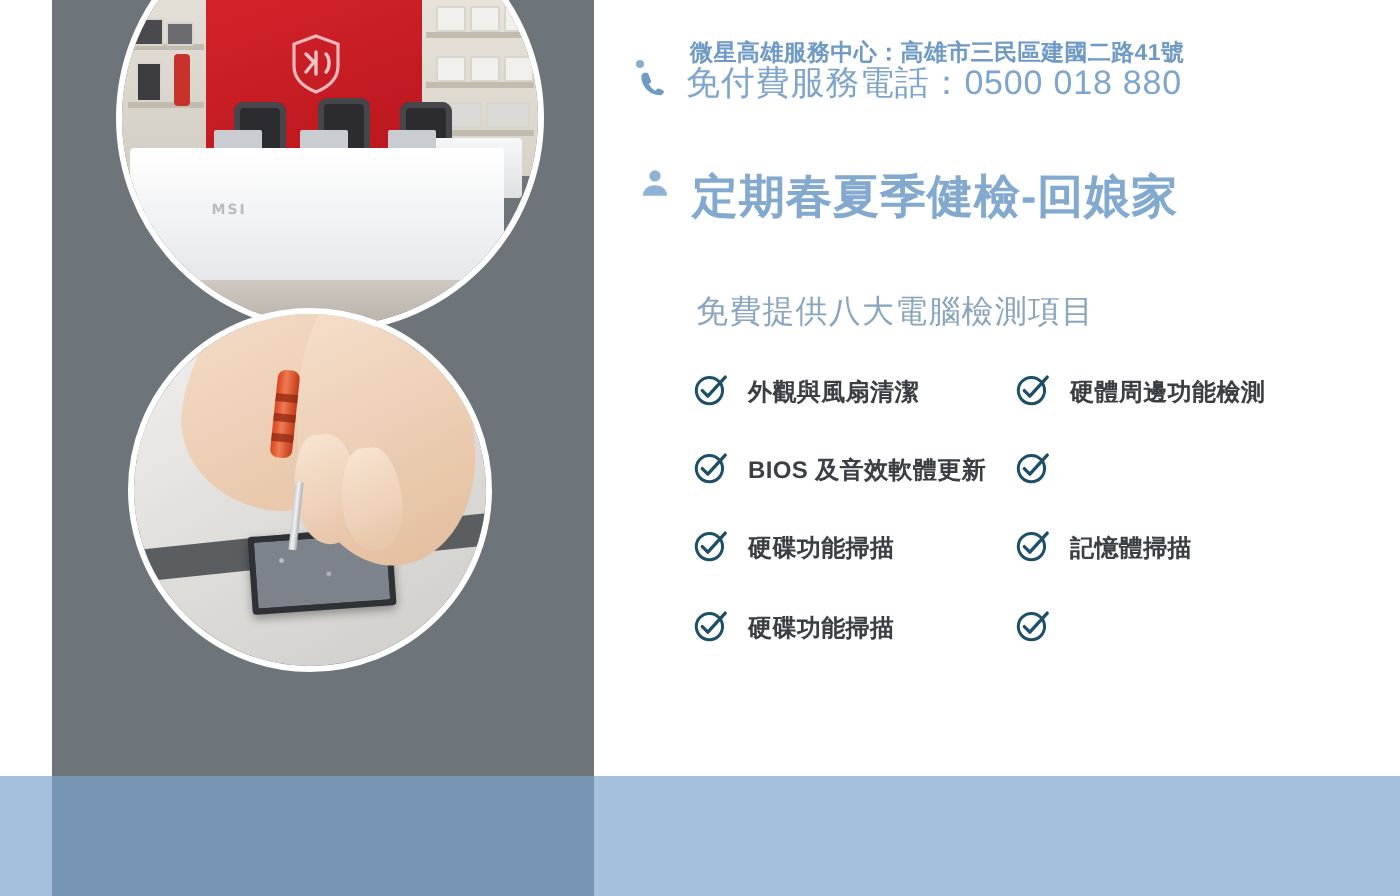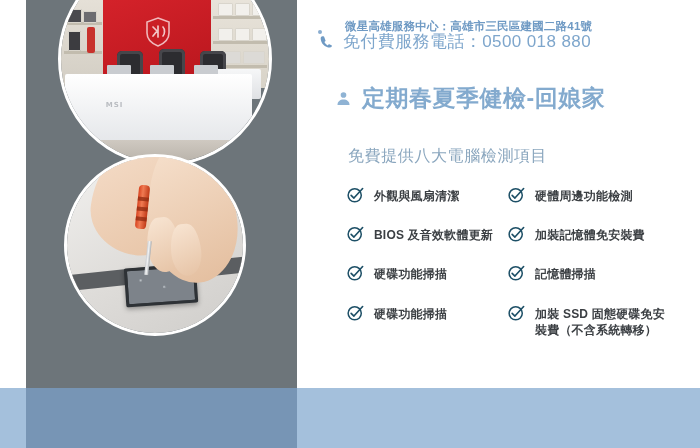--- a/index.html
+++ b/index.html
@@ -97,21 +97,21 @@
   .right{position:absolute;left:318px;top:0;width:382px;height:388px;}
 
   .addr-row{position:absolute;left:0;top:7px;display:flex;align-items:flex-end;gap:23px;margin-top:12px;}
   .dot-bullet{width:4px;height:4px;border-radius:50%;background:#8aadd0;flex:none;}
   .addr-text{font-size:11.5px;color:#6f9ac4;font-weight:bold;letter-spacing:.2px;}
 
   .tel-row{position:absolute;left:0;top:30px;display:flex;align-items:center;gap:9px;}
   .tel-icon{width:16px;height:16px;flex:none;color:#6f9ac4;}
   .tel-text{font-size:17px;color:#7ea6cc;letter-spacing:.4px;}
 
-  .head-row{position:absolute;left:17px;top:83px;display:flex;align-items:center;gap:10px;}
+  .head-row{position:absolute;left:1px;top:83px;display:flex;gap:10px;}
   .head-icon{width:17px;height:17px;flex:none;color:#8fb3d4;}
   .head-text{font-size:23px;font-weight:bold;color:#83aace;letter-spacing:.5px;}
 
   .sub-text{position:absolute;left:30px;top:146px;font-size:16px;color:#8aa6be;letter-spacing:.6px;}
 
   .grid{position:absolute;left:28px;top:186px;width:346px;
         display:grid;grid-template-columns:161px 185px;
         row-gap:21px;}
   .item{display:flex;align-items:flex-start;gap:9px;}
   .chk{width:19px;height:19px;flex:none;margin-top:-1px;}
@@ -247,21 +247,20 @@
           <path d="M6.5 13 L10 16.5 L21 4.5" fill="none" stroke="#1d4f66" stroke-width="2.1" stroke-linecap="round" stroke-linejoin="round"></path>
         </svg>
         <span class="item-label">BIOS 及音效軟體更新</span>
       </div>
 
       <div class="item">
         <svg class="chk" viewBox="0 0 24 24">
           <circle cx="11" cy="13" r="8.3" fill="none" stroke="#1d4f66" stroke-width="1.9"></circle>
           <path d="M6.5 13 L10 16.5 L21 4.5" fill="none" stroke="#1d4f66" stroke-width="2.1" stroke-linecap="round" stroke-linejoin="round"></path>
         </svg>
-        <span class="item-label">加裝記憶體免安裝費</span>
       </div>
 
       <div class="item">
         <svg class="chk" viewBox="0 0 24 24">
           <circle cx="11" cy="13" r="8.3" fill="none" stroke="#1d4f66" stroke-width="1.9"></circle>
           <path d="M6.5 13 L10 16.5 L21 4.5" fill="none" stroke="#1d4f66" stroke-width="2.1" stroke-linecap="round" stroke-linejoin="round"></path>
         </svg>
         <span class="item-label">硬碟功能掃描</span>
       </div>
 
@@ -279,19 +278,18 @@
           <path d="M6.5 13 L10 16.5 L21 4.5" fill="none" stroke="#1d4f66" stroke-width="2.1" stroke-linecap="round" stroke-linejoin="round"></path>
         </svg>
         <span class="item-label">硬碟功能掃描</span>
       </div>
 
       <div class="item">
         <svg class="chk" viewBox="0 0 24 24">
           <circle cx="11" cy="13" r="8.3" fill="none" stroke="#1d4f66" stroke-width="1.9"></circle>
           <path d="M6.5 13 L10 16.5 L21 4.5" fill="none" stroke="#1d4f66" stroke-width="2.1" stroke-linecap="round" stroke-linejoin="round"></path>
         </svg>
-        <span class="item-label" style="max-width:140px">加裝 SSD 固態硬碟免安裝費（不含系統轉移）</span>
       </div>
 
     </div>
   </div>
 
 </div>
 
 </body></html>

